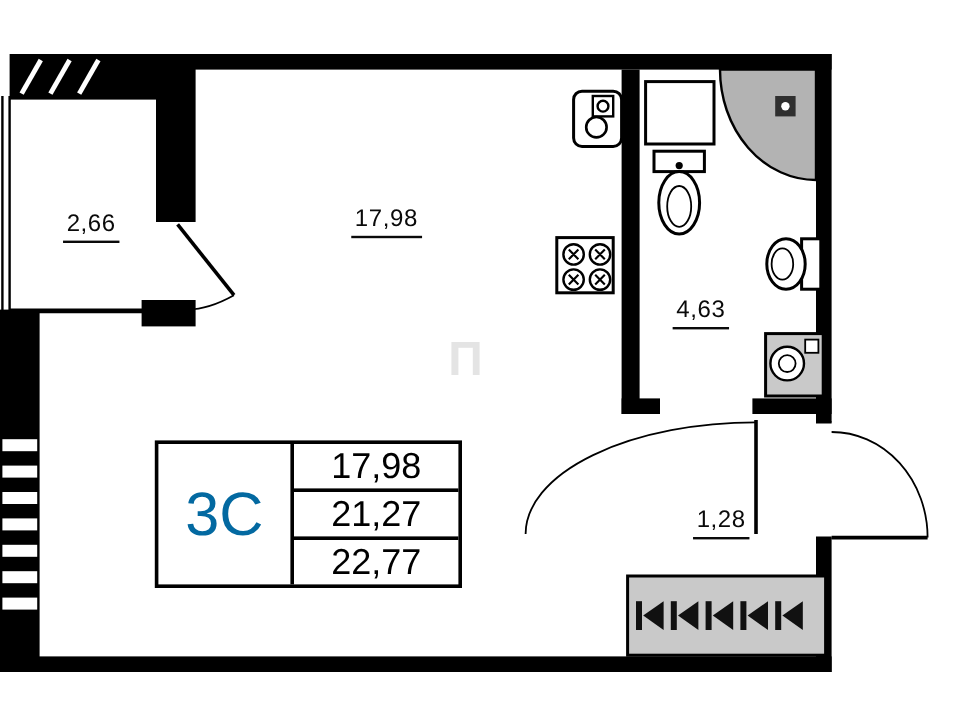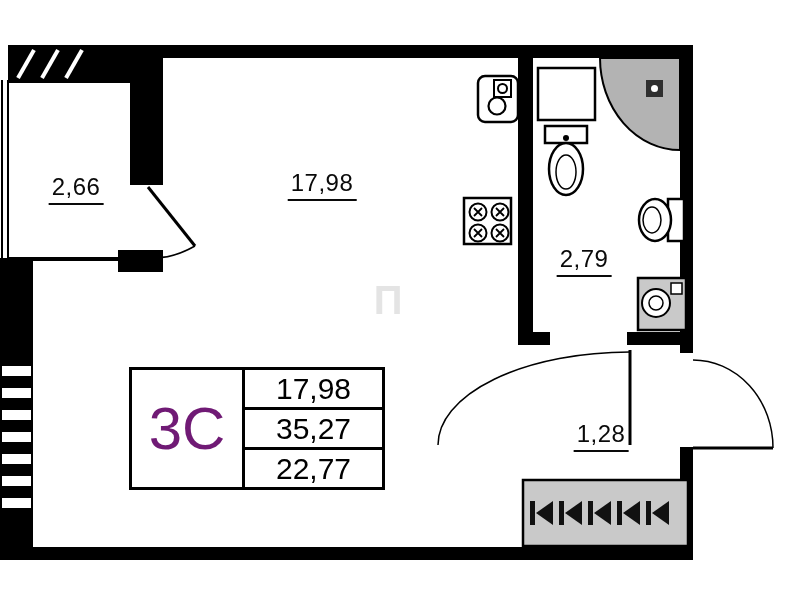--- a/index.html
+++ b/index.html
@@ -3,34 +3,34 @@
 <meta charset="utf-8">
 <style>
   html,body { margin:0; padding:0; background:#ffffff; }
   .stage {
     position:relative; width:799px; height:600px; background:#ffffff;
     font-family:"Liberation Sans", sans-serif; overflow:hidden;
   }
   .plan-svg { position:absolute; left:0; top:0; }
   .room-label {
     position:absolute; transform:translate(-50%,-50%);
-    font-size:24px; color:#0a0a0a; letter-spacing:0.5px;
+    font-size:20px; color:#0a0a0a; letter-spacing:0.5px;
     border-bottom:2px solid #0a0a0a; padding:0 3px 2px; white-space:nowrap;
   }
   .watermark {
     position:absolute; left:388px; top:300px; transform:translate(-50%,-50%);
     font-size:40px; color:#e4e4e4; font-weight:bold;
   }
   .legend {
     position:absolute; left:129px; top:367px; width:256px; height:123px;
     border:3px solid #000; background:#fff; display:flex; box-sizing:border-box;
   }
   .legend-type {
     width:110px; display:flex; align-items:center; justify-content:center;
-    font-size:60px; color:#701a75;
+    font-size:51px; color:#0369a1;
   }
   .legend-col { flex:1; border-left:3px solid #000; display:flex; flex-direction:column; }
   .legend-row {
     flex:1; display:flex; align-items:center; justify-content:center;
     font-size:30px; color:#000; border-bottom:3px solid #000;
   }
   .legend-row.last { border-bottom:none; }
 </style>
 </head>
 <body>
@@ -161,27 +161,27 @@
         <rect x="617" y="501" width="5" height="24"></rect>
           <polygon points="640,501 640,525 623,513"></polygon>
         <rect x="646" y="501" width="5" height="24"></rect>
           <polygon points="669,501 669,525 652,513"></polygon>
       </g>
     </g>
   </svg>
 
   <div class="room-label" style="left:76px;  top:189px;">2,66</div>
   <div class="room-label" style="left:322px; top:185px;">17,98</div>
-  <div class="room-label" style="left:584px; top:261px;">2,79</div>
+  <div class="room-label" style="left:584px; top:261px;">4,63</div>
   <div class="room-label" style="left:601px; top:436px;">1,28</div>
 
   <div class="watermark">П</div>
 
   <div class="legend">
     <div class="legend-type">3С</div>
     <div class="legend-col">
       <div class="legend-row">17,98</div>
-      <div class="legend-row">35,27</div>
+      <div class="legend-row">21,27</div>
       <div class="legend-row last">22,77</div>
     </div>
   </div>
 
 </div>
 
 </body></html>

